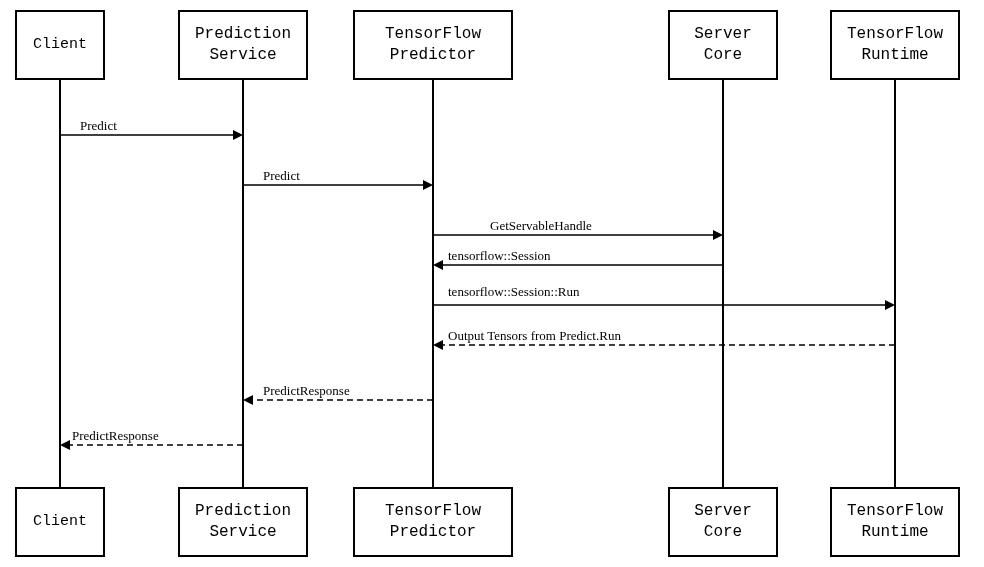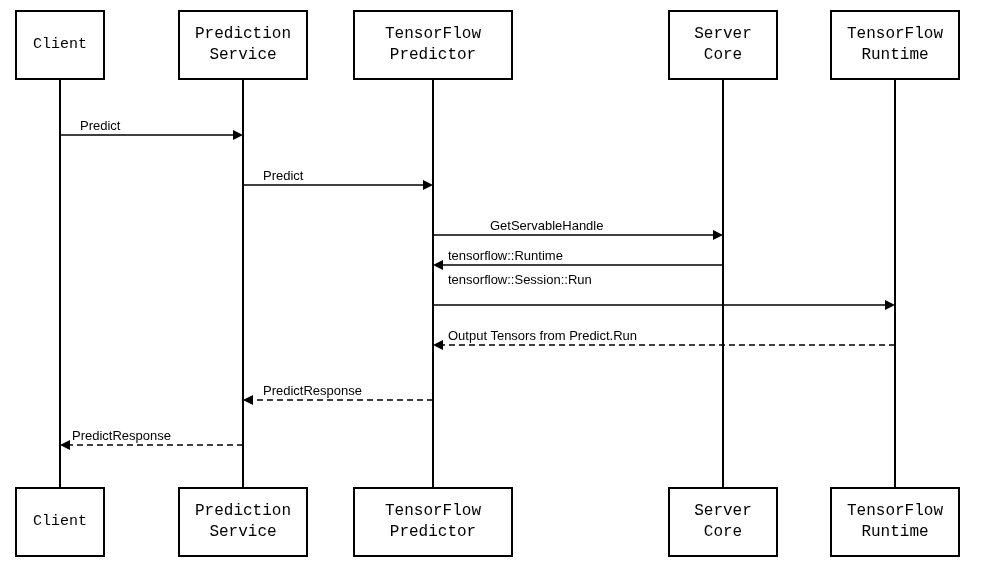--- a/index.html
+++ b/index.html
@@ -31,21 +31,21 @@
     svg.arrows {
       position: absolute;
       top: 0;
       left: 0;
       width: 984px;
       height: 567px;
       pointer-events: none;
     }
     .msg-label {
       position: absolute;
-      font-family: Liberation Sans, sans-serif;
+      font-family: Liberation Serif, serif;
       font-size: 13px;
       color: #000;
     }
   </style>
 </head>
 <body>
 
 <div class="diagram">
 
   <div class="actor-box" style="left:15px;top:10px;width:90px;height:70px;font-size:15px;">Client</div>
@@ -95,18 +95,18 @@
     <line x1="433" y1="400" x2="248" y2="400" stroke="#000" stroke-width="1.5" stroke-dasharray="6,4"></line>
     <polygon points="243,400 253,395 253,405" fill="#000"></polygon>
 
     <line x1="243" y1="445" x2="65" y2="445" stroke="#000" stroke-width="1.5" stroke-dasharray="6,4"></line>
     <polygon points="60,445 70,440 70,450" fill="#000"></polygon>
   </svg>
 
   <div class="msg-label" style="left:80px;top:118px;">Predict</div>
   <div class="msg-label" style="left:263px;top:168px;">Predict</div>
   <div class="msg-label" style="left:448px;top:218px;margin-left:42px;">GetServableHandle</div>
-  <div class="msg-label" style="left:448px;top:248px;">tensorflow::Runtime</div>
-  <div class="msg-label" style="left:448px;top:272px;">tensorflow::Session::Run</div>
+  <div class="msg-label" style="left:448px;top:248px;">tensorflow::Session</div>
+  <div class="msg-label" style="left:448px;top:284px;">tensorflow::Session::Run</div>
   <div class="msg-label" style="left:448px;top:328px;">Output Tensors from Predict.Run</div>
   <div class="msg-label" style="left:263px;top:383px;">PredictResponse</div>
   <div class="msg-label" style="left:72px;top:428px;">PredictResponse</div>
 </div>
 
 </body></html>

